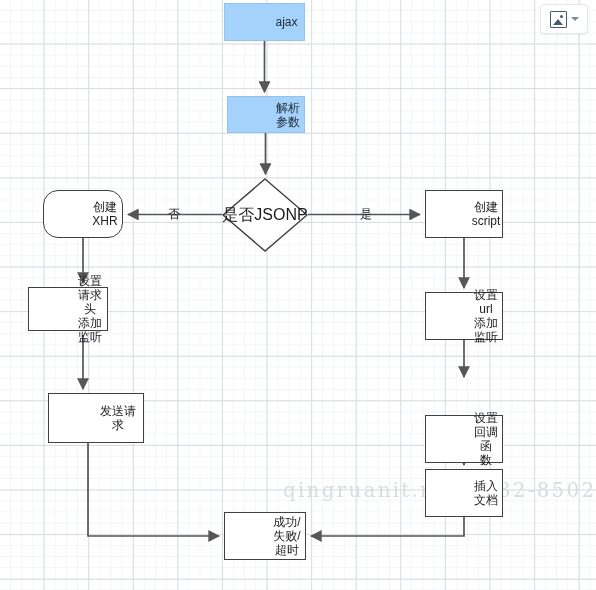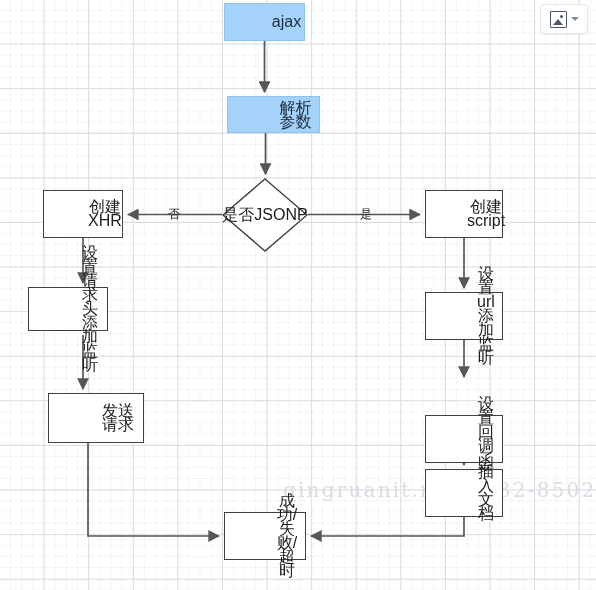--- a/index.html
+++ b/index.html
@@ -38,21 +38,21 @@
     overflow: visible;
     pointer-events: none;
   }
   .node {
     position: absolute;
     box-sizing: border-box;
     display: flex;
     align-items: center;
     justify-content: center;
     text-align: center;
-    font-size: 16px;
+    font-size: 12px;
     line-height: 14px;
     color: #1c1c1c;
     letter-spacing: 0px;
     padding-left: 44px;
   }
   .node-proc {
     border: 1.6px solid #404040;
     background: #ffffff;
   }
   .node-blue {
@@ -179,27 +179,27 @@
         <path d="M 464 517 L 464 536 L 311 536" marker-end="url(#arrow)"></path>
       </g>
   </svg>
 
   <div class="watermark">qingruanit.net  0532-85025005</div>
 
   <div id="node-layer">
       <div class="node node-blue" style="left: 224px; top: 3px; width: 81px; height: 38px;">
         <span class="node-label">ajax</span>
       </div>
-      <div class="node node-blue" style="left: 227px; top: 96px; width: 93px; height: 37px;">
+      <div class="node node-blue" style="left: 227px; top: 96px; width: 78px; height: 37px;">
         <span class="node-label">解析参数</span>
       </div>
       <div class="diamond-wrap" style="left: 222px; top: 178px; width: 86px; height: 74px;"><svg width="86" height="74" viewBox="0 0 86 74">
           <polygon points="43,1 85,37 43,73 1,37" fill="#ffffff" stroke="#404040" stroke-width="1.4"></polygon>
         </svg><div class="diamond-text">是否JSONP</div></div>
-      <div class="node node-proc" style="left: 43px; top: 190px; width: 80px; height: 48px;">
+      <div class="node node-proc" style="left: 43px; top: 190px; width: 80px; height: 48px; border-radius: 15px;">
         <span class="node-label">创建XHR</span>
       </div>
       <div class="node node-proc" style="left: 28px; top: 287px; width: 80px; height: 44px;">
         <span class="node-label">设置请求头
 添加监听</span>
       </div>
       <div class="node node-proc" style="left: 48px; top: 393px; width: 96px; height: 50px;">
         <span class="node-label">发送请求</span>
       </div>
       <div class="node node-proc" style="left: 425px; top: 190px; width: 78px; height: 48px;">

